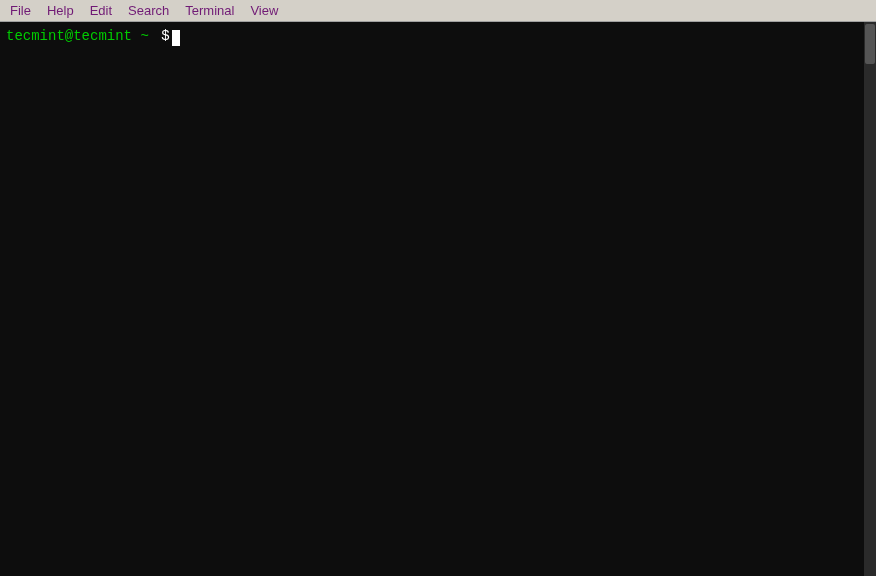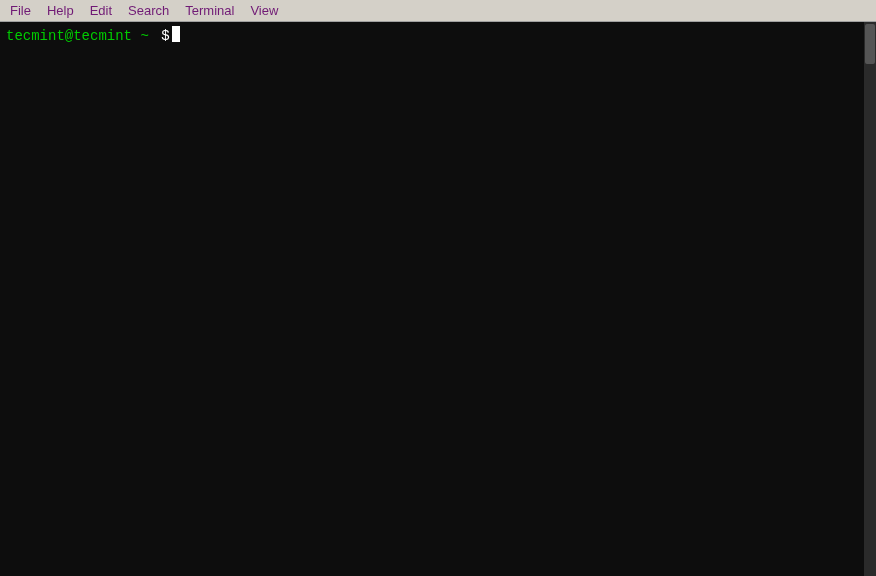--- a/index.html
+++ b/index.html
@@ -42,21 +42,21 @@
     .terminal-area {
       flex: 1;
       background: #0d0d0d;
       padding: 4px 6px;
       overflow: hidden;
       position: relative;
     }
 
     .prompt-line {
       display: flex;
-      align-items: flex-start;
+      align-items: flex-end;
       font-size: 14px;
       line-height: 20px;
     }
 
     .prompt-user {
       color: #00cc00;
     }
 
     .prompt-path {
       color: #00cc00;

